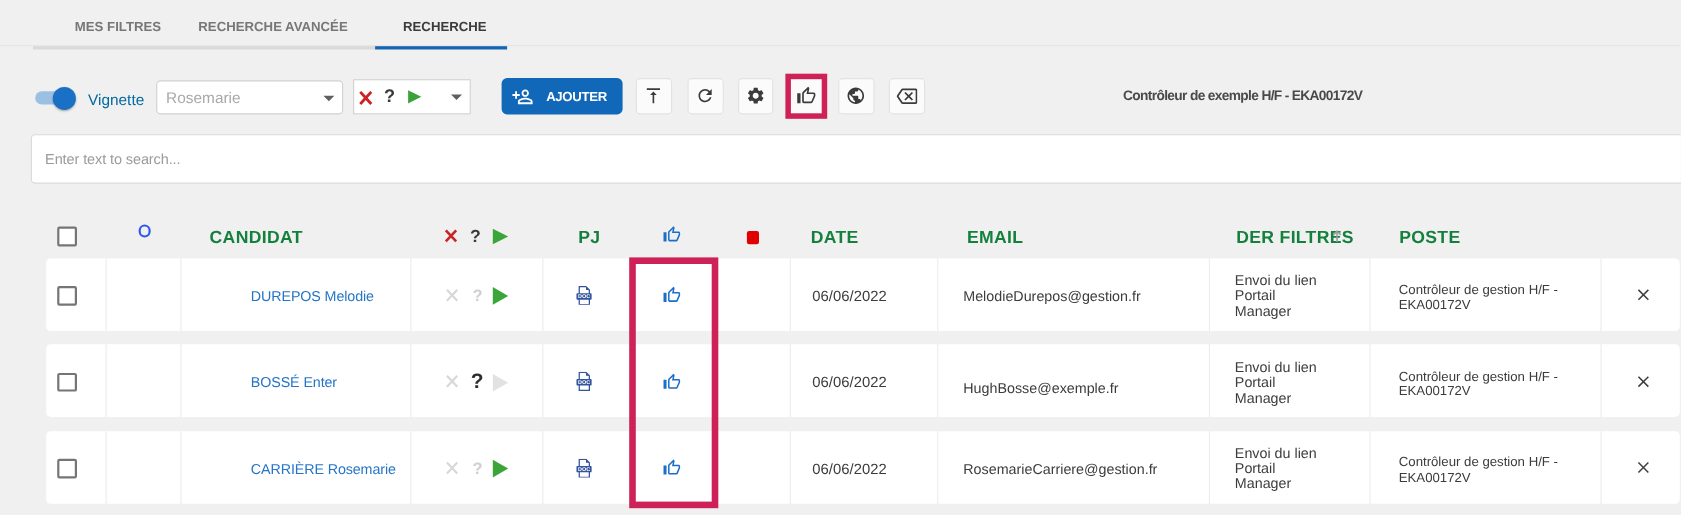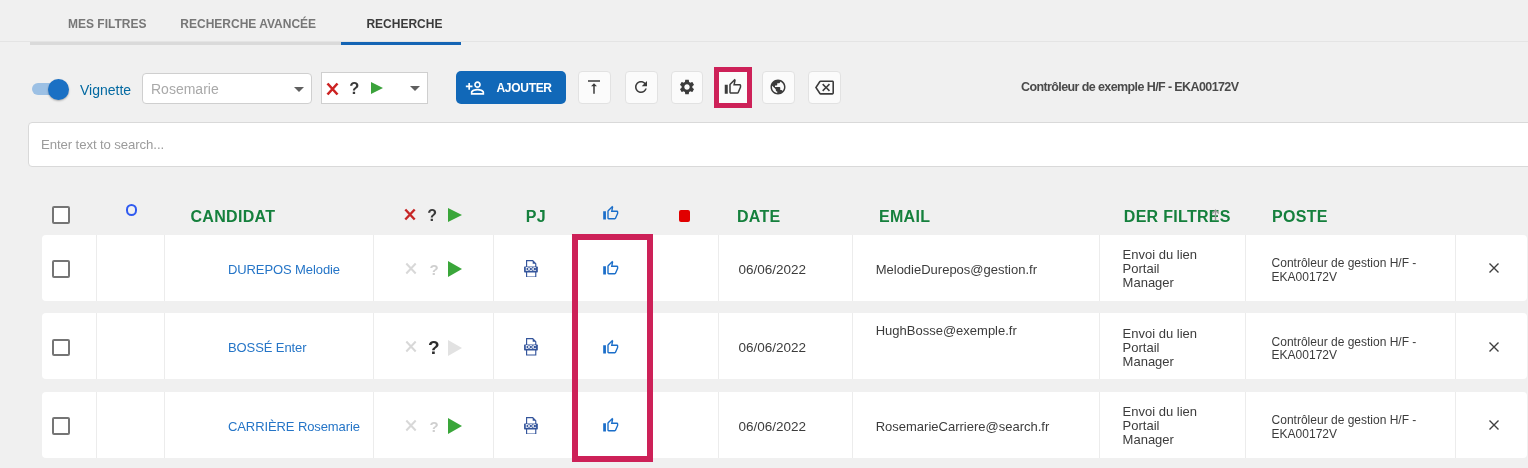--- a/index.html
+++ b/index.html
@@ -197,21 +197,21 @@
   <svg class="abs doc" style="left:481px; top:25.2px;" width="15.6" height="17.6" viewBox="0 0 20 23">
       <path d="M4.5 0.8 H12.5 L16.5 4.8 V22.2 H4.5 Z" fill="#fff" stroke="#33549b" stroke-width="1.5"></path>
       <path d="M12.5 0.8 L16.5 4.8 H12.5 Z" fill="#33549b"></path>
       <rect x="1.2" y="8.6" width="18" height="7.6" rx="1" fill="#33549b"></rect>
       <text x="10.2" y="14.6" font-size="6.5" font-weight="bold" fill="#fff" text-anchor="middle" font-family="Liberation Sans">DOC</text>
     </svg>
   <svg class="abs" style="left:559.5px; top:25.7px;" width="17.5" height="16.5" viewBox="0 0 24 24" fill="#1b6ec9">
       <path d="M1 21h4V9H1v12zm22-11c0-1.1-.9-2-2-2h-6.31l.95-4.57.03-.32c0-.41-.17-.79-.44-1.06L14.17 1 7.58 7.59C7.22 7.95 7 8.45 7 9v10c0 1.1.9 2 2 2h9c.83 0 1.54-.5 1.84-1.22l3.02-7.05c.09-.23.14-.47.14-.73v-2zm-2 2l-3 7H9V9l4.34-4.34L12.23 10H21v2z"></path>
     </svg>
   <div class="cell" style="left:696.5px; top:27px; font-size:13.5px;">06/06/2022</div>
-  <div class="cell" style="left:833.7px; top:10px;">HughBosse@exemple.fr</div>
+  <div class="cell" style="left:833.7px; top:32px;">HughBosse@exemple.fr</div>
   <div class="cell" style="left:1080.6px; top:13.5px; line-height:14.2px;">Envoi du lien<br>Portail<br>Manager</div>
   <div class="cell" style="left:1229.6px; top:22.5px; font-size:12px; line-height:13.5px;">Contrôleur de gestion H/F -<br>EKA00172V</div>
   <svg class="abs" style="left:1445.8px; top:27.6px;" width="12" height="12" viewBox="0 0 12 12">
       <path d="M1.5 1.5 L10.5 10.5 M10.5 1.5 L1.5 10.5" stroke="#3f3f3f" stroke-width="1.4"></path>
     </svg>
 </div>
 
 <div class="row" style="top:391.5px;">
   <div class="vl" style="left:54px;"></div>
     <div class="vl" style="left:121.5px;"></div>
@@ -234,21 +234,21 @@
   <svg class="abs doc" style="left:481px; top:25.2px;" width="15.6" height="17.6" viewBox="0 0 20 23">
       <path d="M4.5 0.8 H12.5 L16.5 4.8 V22.2 H4.5 Z" fill="#fff" stroke="#33549b" stroke-width="1.5"></path>
       <path d="M12.5 0.8 L16.5 4.8 H12.5 Z" fill="#33549b"></path>
       <rect x="1.2" y="8.6" width="18" height="7.6" rx="1" fill="#33549b"></rect>
       <text x="10.2" y="14.6" font-size="6.5" font-weight="bold" fill="#fff" text-anchor="middle" font-family="Liberation Sans">DOC</text>
     </svg>
   <svg class="abs" style="left:559.5px; top:25.7px;" width="17.5" height="16.5" viewBox="0 0 24 24" fill="#1b6ec9">
       <path d="M1 21h4V9H1v12zm22-11c0-1.1-.9-2-2-2h-6.31l.95-4.57.03-.32c0-.41-.17-.79-.44-1.06L14.17 1 7.58 7.59C7.22 7.95 7 8.45 7 9v10c0 1.1.9 2 2 2h9c.83 0 1.54-.5 1.84-1.22l3.02-7.05c.09-.23.14-.47.14-.73v-2zm-2 2l-3 7H9V9l4.34-4.34L12.23 10H21v2z"></path>
     </svg>
   <div class="cell" style="left:696.5px; top:27px; font-size:13.5px;">06/06/2022</div>
-  <div class="cell" style="left:833.7px; top:27.5px;">RosemarieCarriere@search.fr</div>
+  <div class="cell" style="left:833.7px; top:27.5px;">RosemarieCarriere@gestion.fr</div>
   <div class="cell" style="left:1080.6px; top:13.5px; line-height:14.2px;">Envoi du lien<br>Portail<br>Manager</div>
   <div class="cell" style="left:1229.6px; top:22.5px; font-size:12px; line-height:13.5px;">Contrôleur de gestion H/F -<br>EKA00172V</div>
   <svg class="abs" style="left:1445.8px; top:27.6px;" width="12" height="12" viewBox="0 0 12 12">
       <path d="M1.5 1.5 L10.5 10.5 M10.5 1.5 L1.5 10.5" stroke="#3f3f3f" stroke-width="1.4"></path>
     </svg>
 </div>
 
 <div class="crimbtn"></div>
 
 </body></html>

